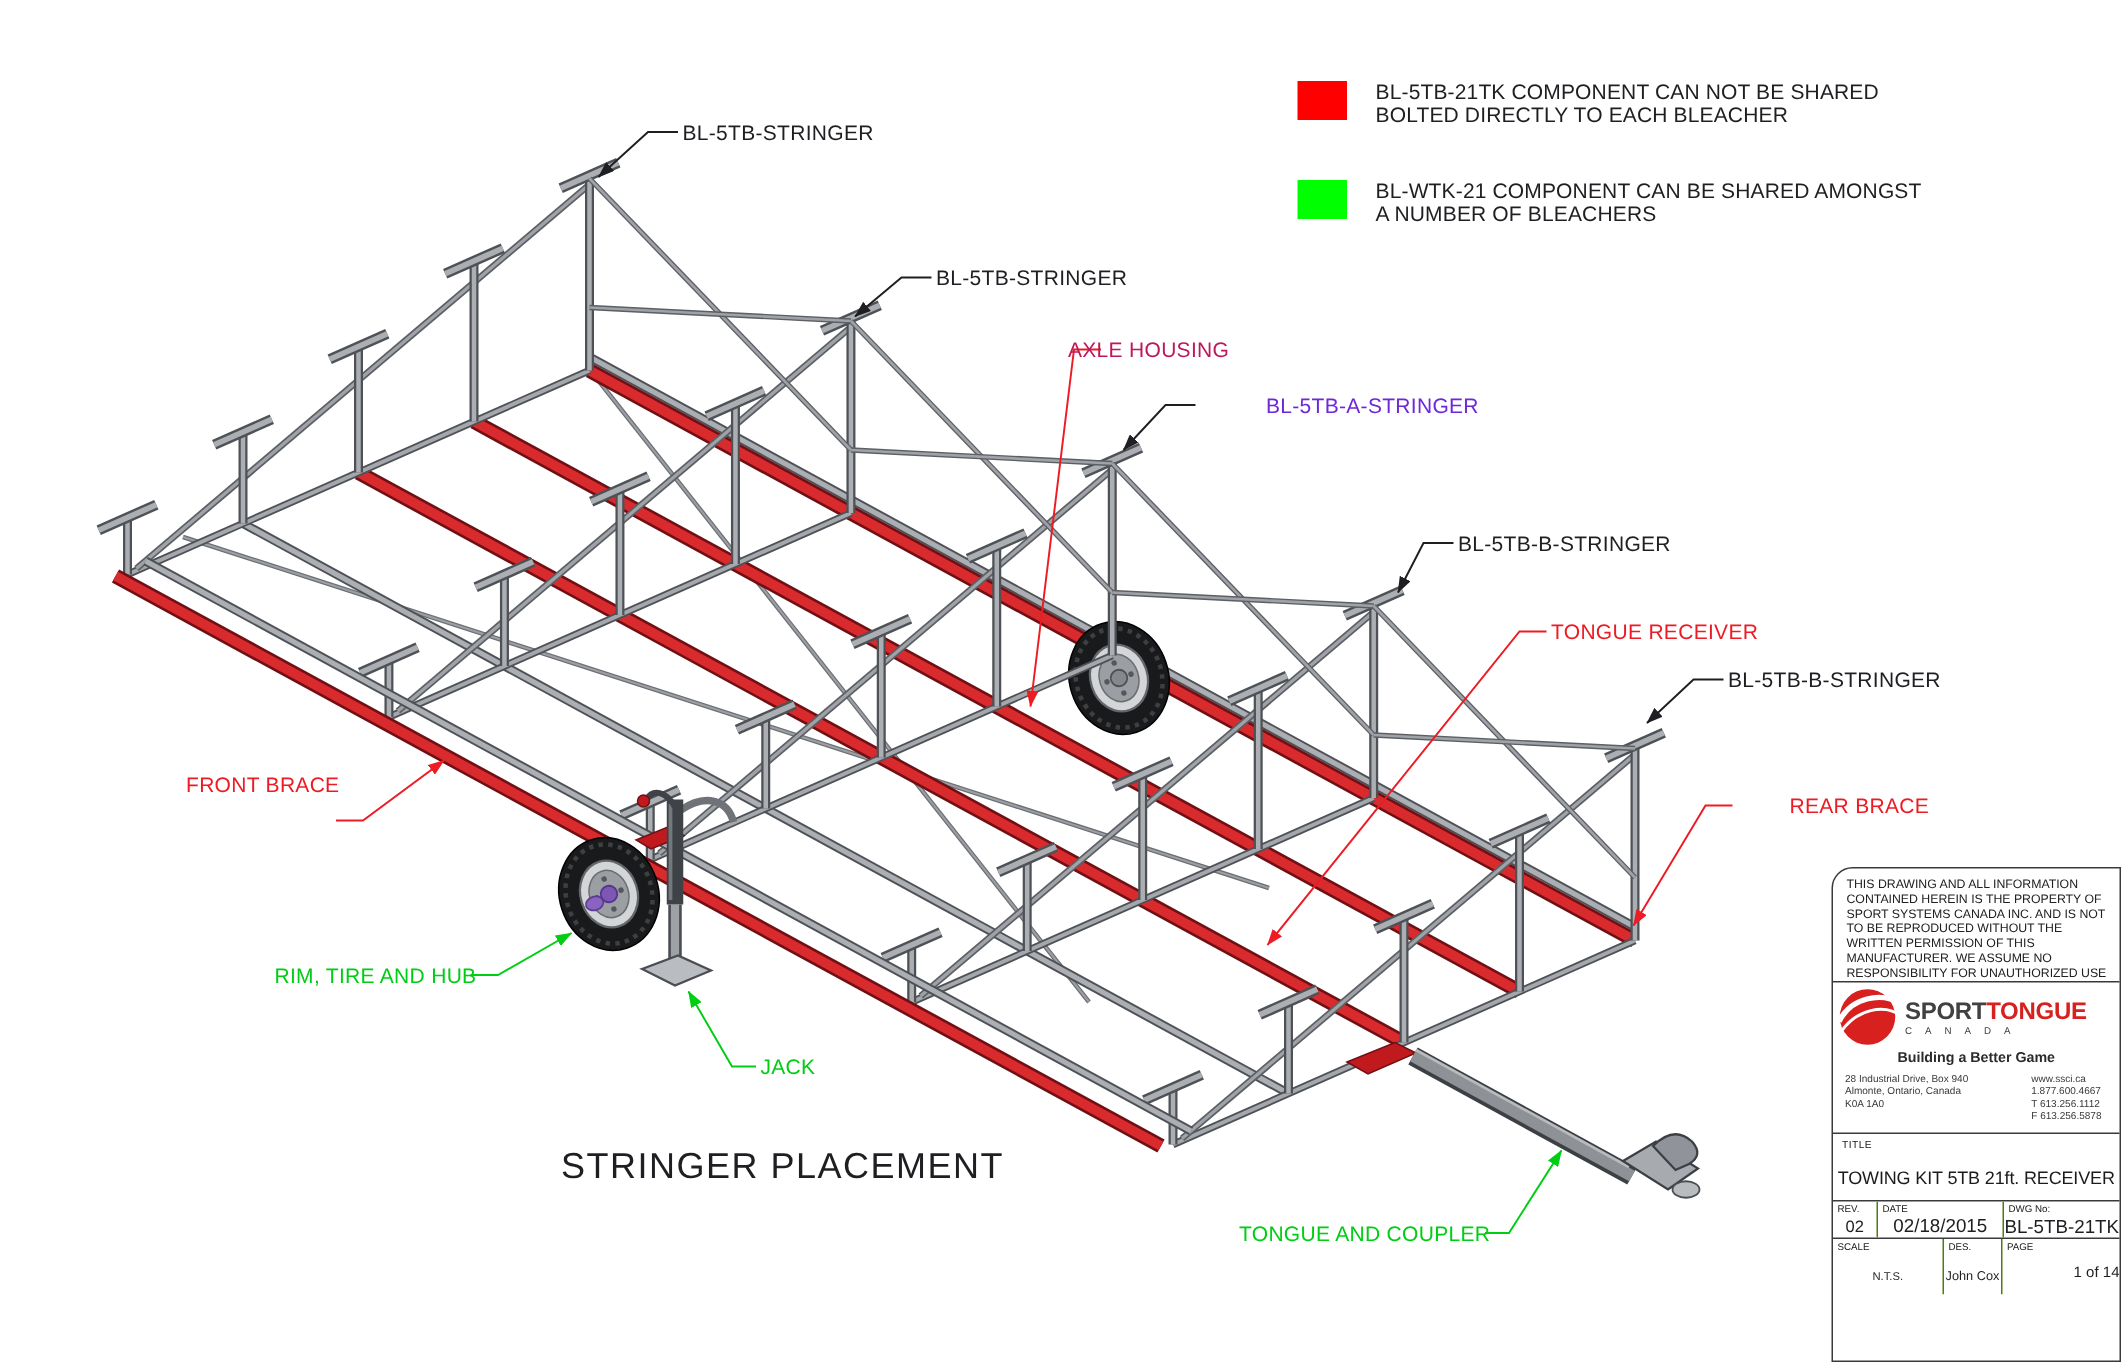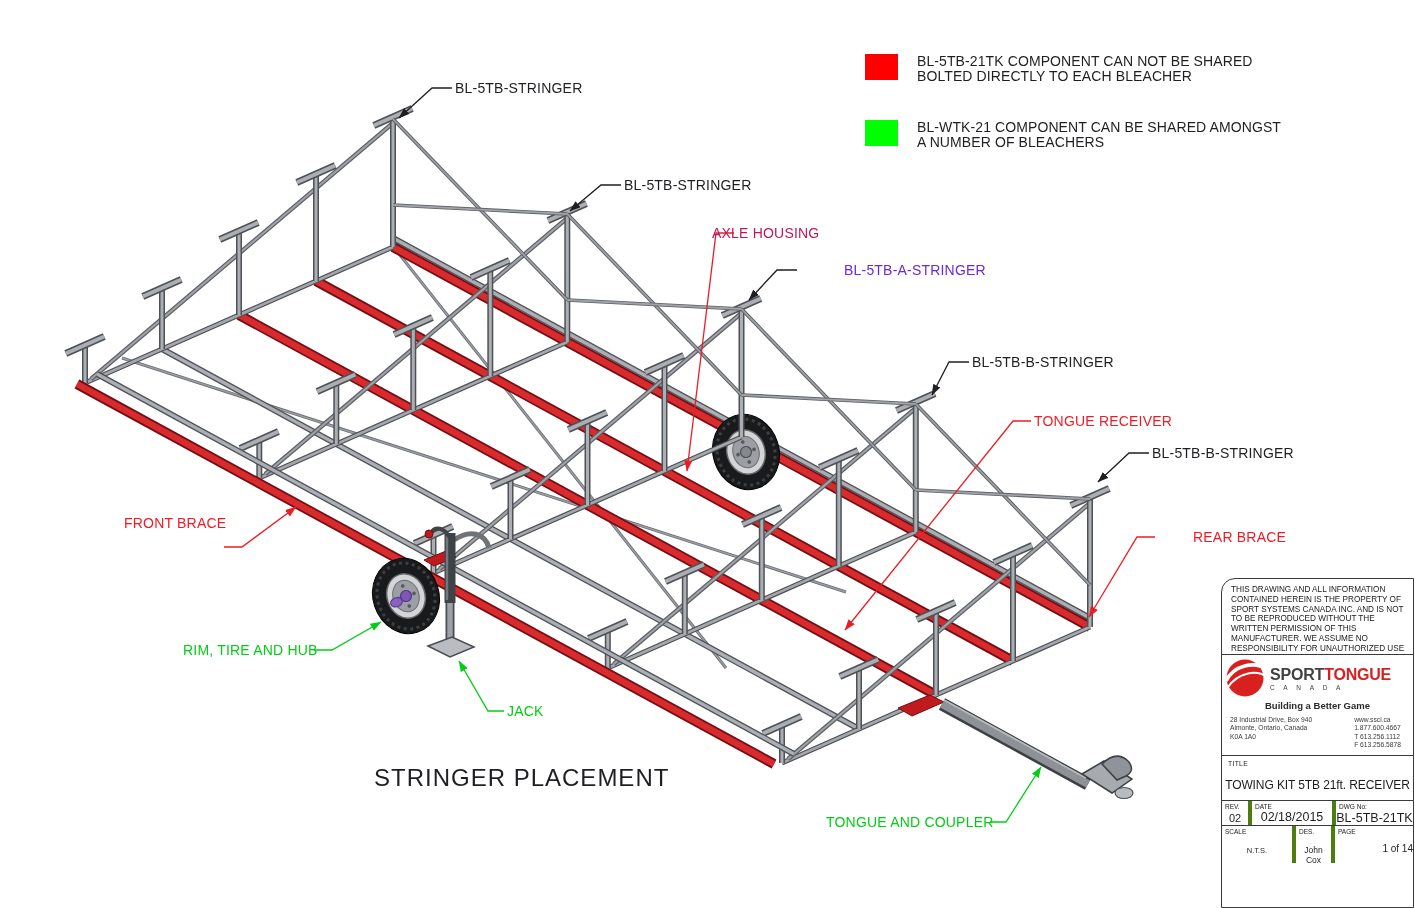--- a/index.html
+++ b/index.html
@@ -36,21 +36,21 @@
   .tagline{text-align:center;font-size:9.5px;font-weight:bold;color:#2b2b2d;margin-top:2px;}
   .addr-row{display:flex;justify-content:space-between;padding:5px 12px 0 8px;font-size:6.7px;line-height:8.3px;color:#3a3a3c;}
   .tb-client{height:44px;position:relative;}
   .tb-label{position:absolute;top:4px;left:6px;font-size:6.8px;letter-spacing:.3px;color:#202022;}
   .client-value{text-align:center;font-size:24px;letter-spacing:1.5px;line-height:50px;color:#1b1b1d;}
   .tb-title{height:45px;position:relative;}
   .title-value{text-align:center;font-size:12px;letter-spacing:-.1px;margin-top:22px;color:#1b1b1d;}
   .tb-grid{display:flex;}
   .tb-r1{height:25px;}
   .tb-r2{height:37px;border-bottom:none;}
-  .cell{position:relative;box-sizing:border-box;border-right:4px solid #4d7c0f;overflow:hidden;}
+  .cell{position:relative;box-sizing:border-box;border-right:1px solid #4d7c0f;overflow:hidden;}
   .cell:last-child{border-right:none;}
   .cell-label{position:absolute;top:2px;left:3px;font-size:6.5px;color:#202022;}
   .rev-cell{width:30px;}  .date-cell{width:84px;} .dwg-cell{flex:1;}
   .scale-cell{width:74px;} .des-cell{width:39px;} .page-cell{flex:1;}
   .rev-value{text-align:center;font-size:11px;margin-top:11px;}
   .date-value{text-align:center;font-size:12.5px;margin-top:9px;}
   .dwg-value{text-align:center;font-size:12.5px;margin-top:10px;}
   .scale-value{text-align:center;font-size:7.5px;margin-top:20px;}
   .des-value{text-align:center;font-size:8.5px;margin-top:19px;}
   .page-value{text-align:right;font-size:10px;margin-top:17px;}

